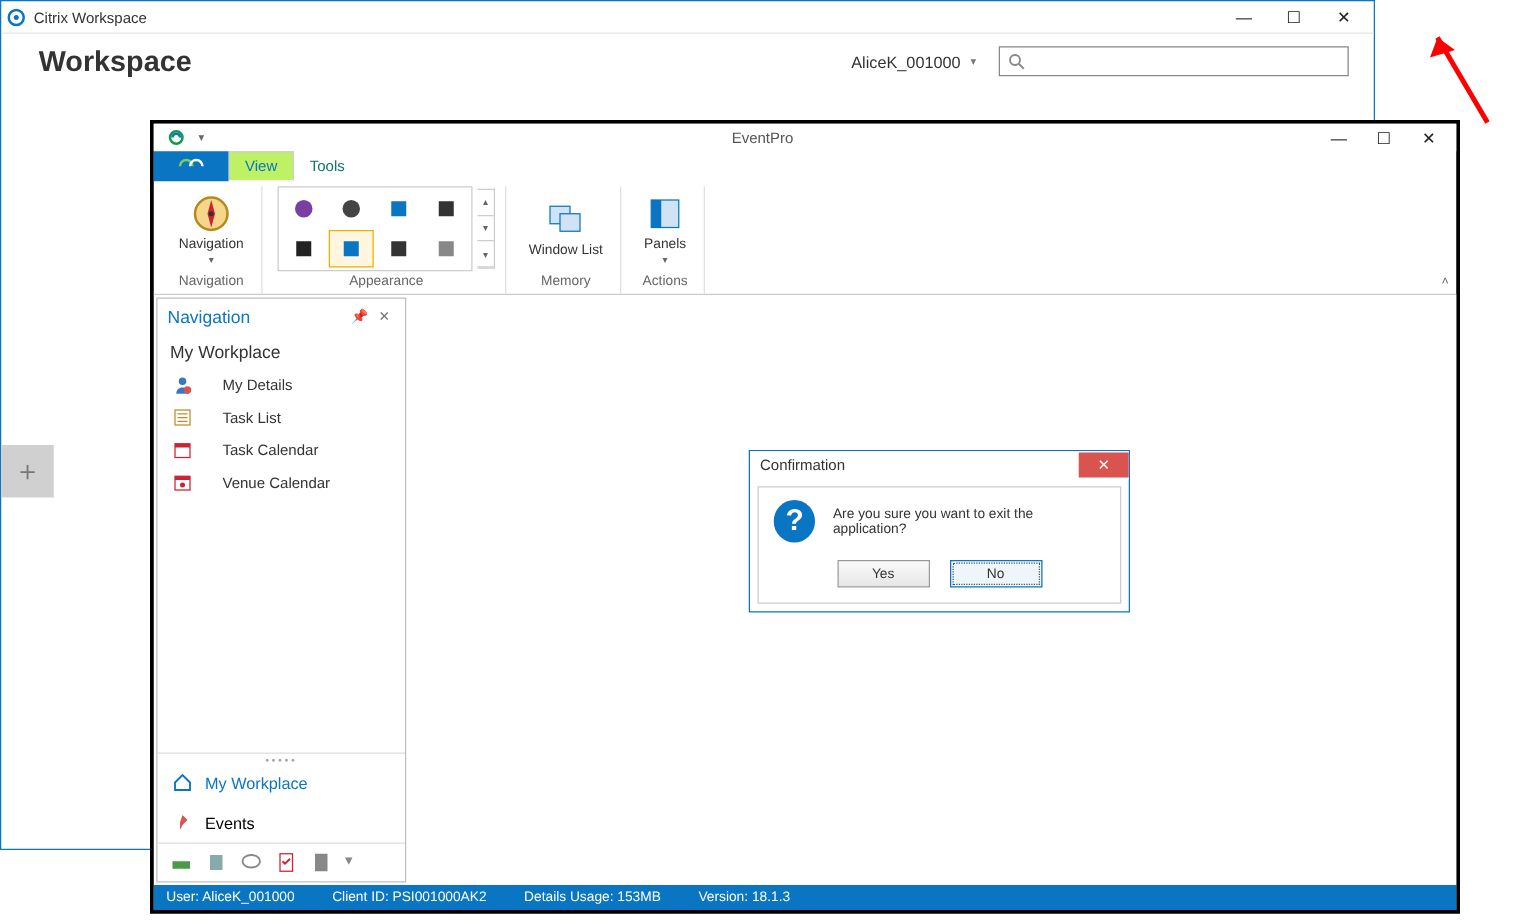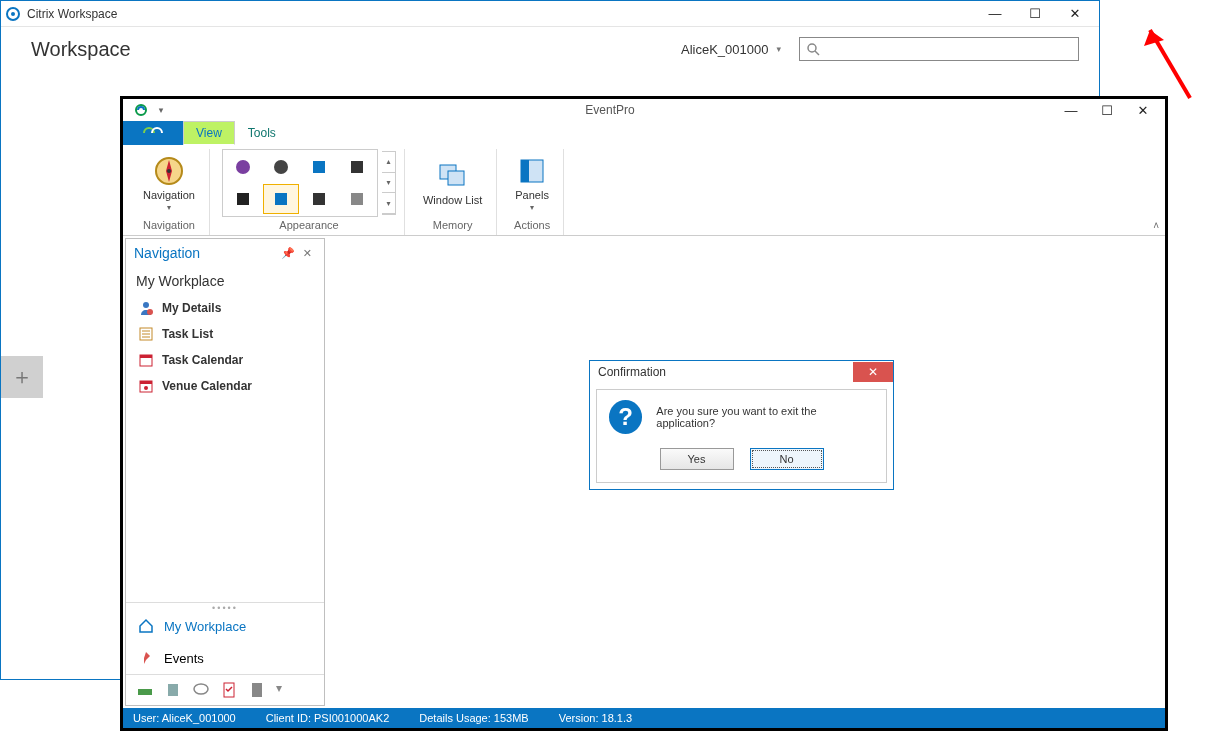--- a/index.html
+++ b/index.html
@@ -5,21 +5,21 @@
   * { box-sizing: border-box; margin: 0; padding: 0; }
   body { font-family: "Segoe UI", Tahoma, sans-serif; font-size: 12px; background: #fff; width: 1216px; height: 737px; position: relative; overflow: hidden; }
 
   
   .citrix-window { position:absolute; top:0; left:0; width:1100px; height:680px; border:1px solid #0a75c2; background:#fff; }
   .citrix-titlebar { height:26px; display:flex; align-items:center; padding:0 4px; border-bottom:1px solid #e5e5e5; }
   .citrix-titlebar .title { margin-left:6px; font-size:12px; color:#333; }
   .citrix-titlebar .spacer { flex:1; }
   .winbtn { width:40px; height:24px; display:flex; align-items:center; justify-content:center; color:#222; font-size:13px; }
   .citrix-header { height:44px; display:flex; align-items:center; padding:0 20px 0 30px; }
-  .citrix-header .ws-title { font-size:20px; color:#333; font-weight:400;}
+  .citrix-header .ws-title { font-size:23px; color:#333; font-weight:700;}
   .citrix-header .spacer { flex:1; }
   .user-drop { font-size:13px; color:#333; margin-right:18px; display:flex; align-items:center; gap:8px;}
   .search-box { width:280px; height:24px; border:1px solid #888; display:flex; align-items:center; padding:0 6px; }
   .citrix-plus { position:absolute; left:0; top:355px; width:42px; height:42px; background:#d0d0d0; color:#777; font-size:22px; display:flex; align-items:center; justify-content:center; }
 
   
   .eventpro-window { position:absolute; top:96px; left:120px; width:1048px; height:635px; border:3px solid #000; background:#fff; display:flex; flex-direction:column; }
   .ep-titlebar { height:22px; background:#fff; display:flex; align-items:center; padding:0 4px; }
   .ep-titlebar .ep-icon { width:16px; height:16px; margin:0 6px; }
   .ep-titlebar .qat { width:12px; color:#666; font-size:9px; text-align:center;}
@@ -46,33 +46,33 @@
   .appearance-scroll div { flex:1; display:flex; align-items:center; justify-content:center; font-size:8px; color:#666; border-bottom:1px solid #ccc;}
   .ribbon-collapse { position:absolute; right:6px; bottom:4px; color:#666; font-size:10px;}
 
   
   .ep-main { flex:1; display:flex; min-height:0; }
   .nav-panel { width:200px; border:1px solid #bfbfbf; margin:2px; display:flex; flex-direction:column; background:#fff;}
   .nav-title { display:flex; align-items:center; padding:6px 8px; color:#0a75c2; font-size:14px; }
   .nav-title .spacer{flex:1;}
   .nav-title .pin, .nav-title .close { color:#777; font-size:11px; padding:0 4px;}
   .nav-section { padding:6px 10px; font-size:14px; color:#333; }
-  .nav-item { display:flex; align-items:center; gap:8px; padding:5px 12px; font-size:12px; color:#333;font-weight:bold; }
+  .nav-item { display:flex; align-items:center; gap:24px; padding:5px 12px; font-size:12px; color:#333; }
   .nav-item .ic { width:16px; height:16px; display:flex; align-items:center; justify-content:center;}
   .nav-flex { flex:1; }
   .nav-splitter { height:8px; text-align:center; color:#aaa; font-size:9px; border-top:1px solid #ddd; letter-spacing:2px;}
   .nav-bottom-item { display:flex; align-items:center; gap:10px; padding:8px 12px; font-size:13px; }
   .nav-bottom-item.blue { color:#0a75c2; }
   .nav-icon-row { display:flex; gap:10px; padding:6px 10px; border-top:1px solid #ddd;}
   .nav-icon-row .ic { width:18px; height:18px; }
 
   .content-area { flex:1; position:relative; background:#fff; }
 
   
-  .dialog { position:absolute; top:124px; left:262px; width:305px; border:1px solid #0a75c2; background:#fff; }
+  .dialog { position:absolute; top:124px; left:272px; width:305px; border:1px solid #0a75c2; background:#fff; }
   .dialog-title { height:22px; background:#fff; display:flex; align-items:center; padding:0 0 0 8px; font-size:12px; color:#333; }
   .dialog-title .spacer{flex:1;}
   .dialog-title .close { width:40px; height:20px; background:#d9534f; color:#fff; display:flex; align-items:center; justify-content:center; font-size:12px;}
   .dialog-body { border:1px solid #ccc; margin:6px; padding:10px 12px 12px 12px; }
   .dialog-msg { display:flex; align-items:center; gap:14px; font-size:11px; color:#333; margin-bottom:14px;}
   .q-icon { width:34px; height:34px; border-radius:50%; background:#0a75c2; color:#fff; font-size:24px; font-weight:bold; display:flex; align-items:center; justify-content:center;}
   .dialog-btns { display:flex; justify-content:center; gap:16px; }
   .dlg-btn { width:74px; height:22px; border:1px solid #999; background:linear-gradient(#fafafa,#e6e6e6); font-size:11px; color:#333; display:flex; align-items:center; justify-content:center;}
   .dlg-btn.focus { border:1px solid #0a75c2; outline:1px dotted #555; outline-offset:-3px; background:#eef6fc;}
 

